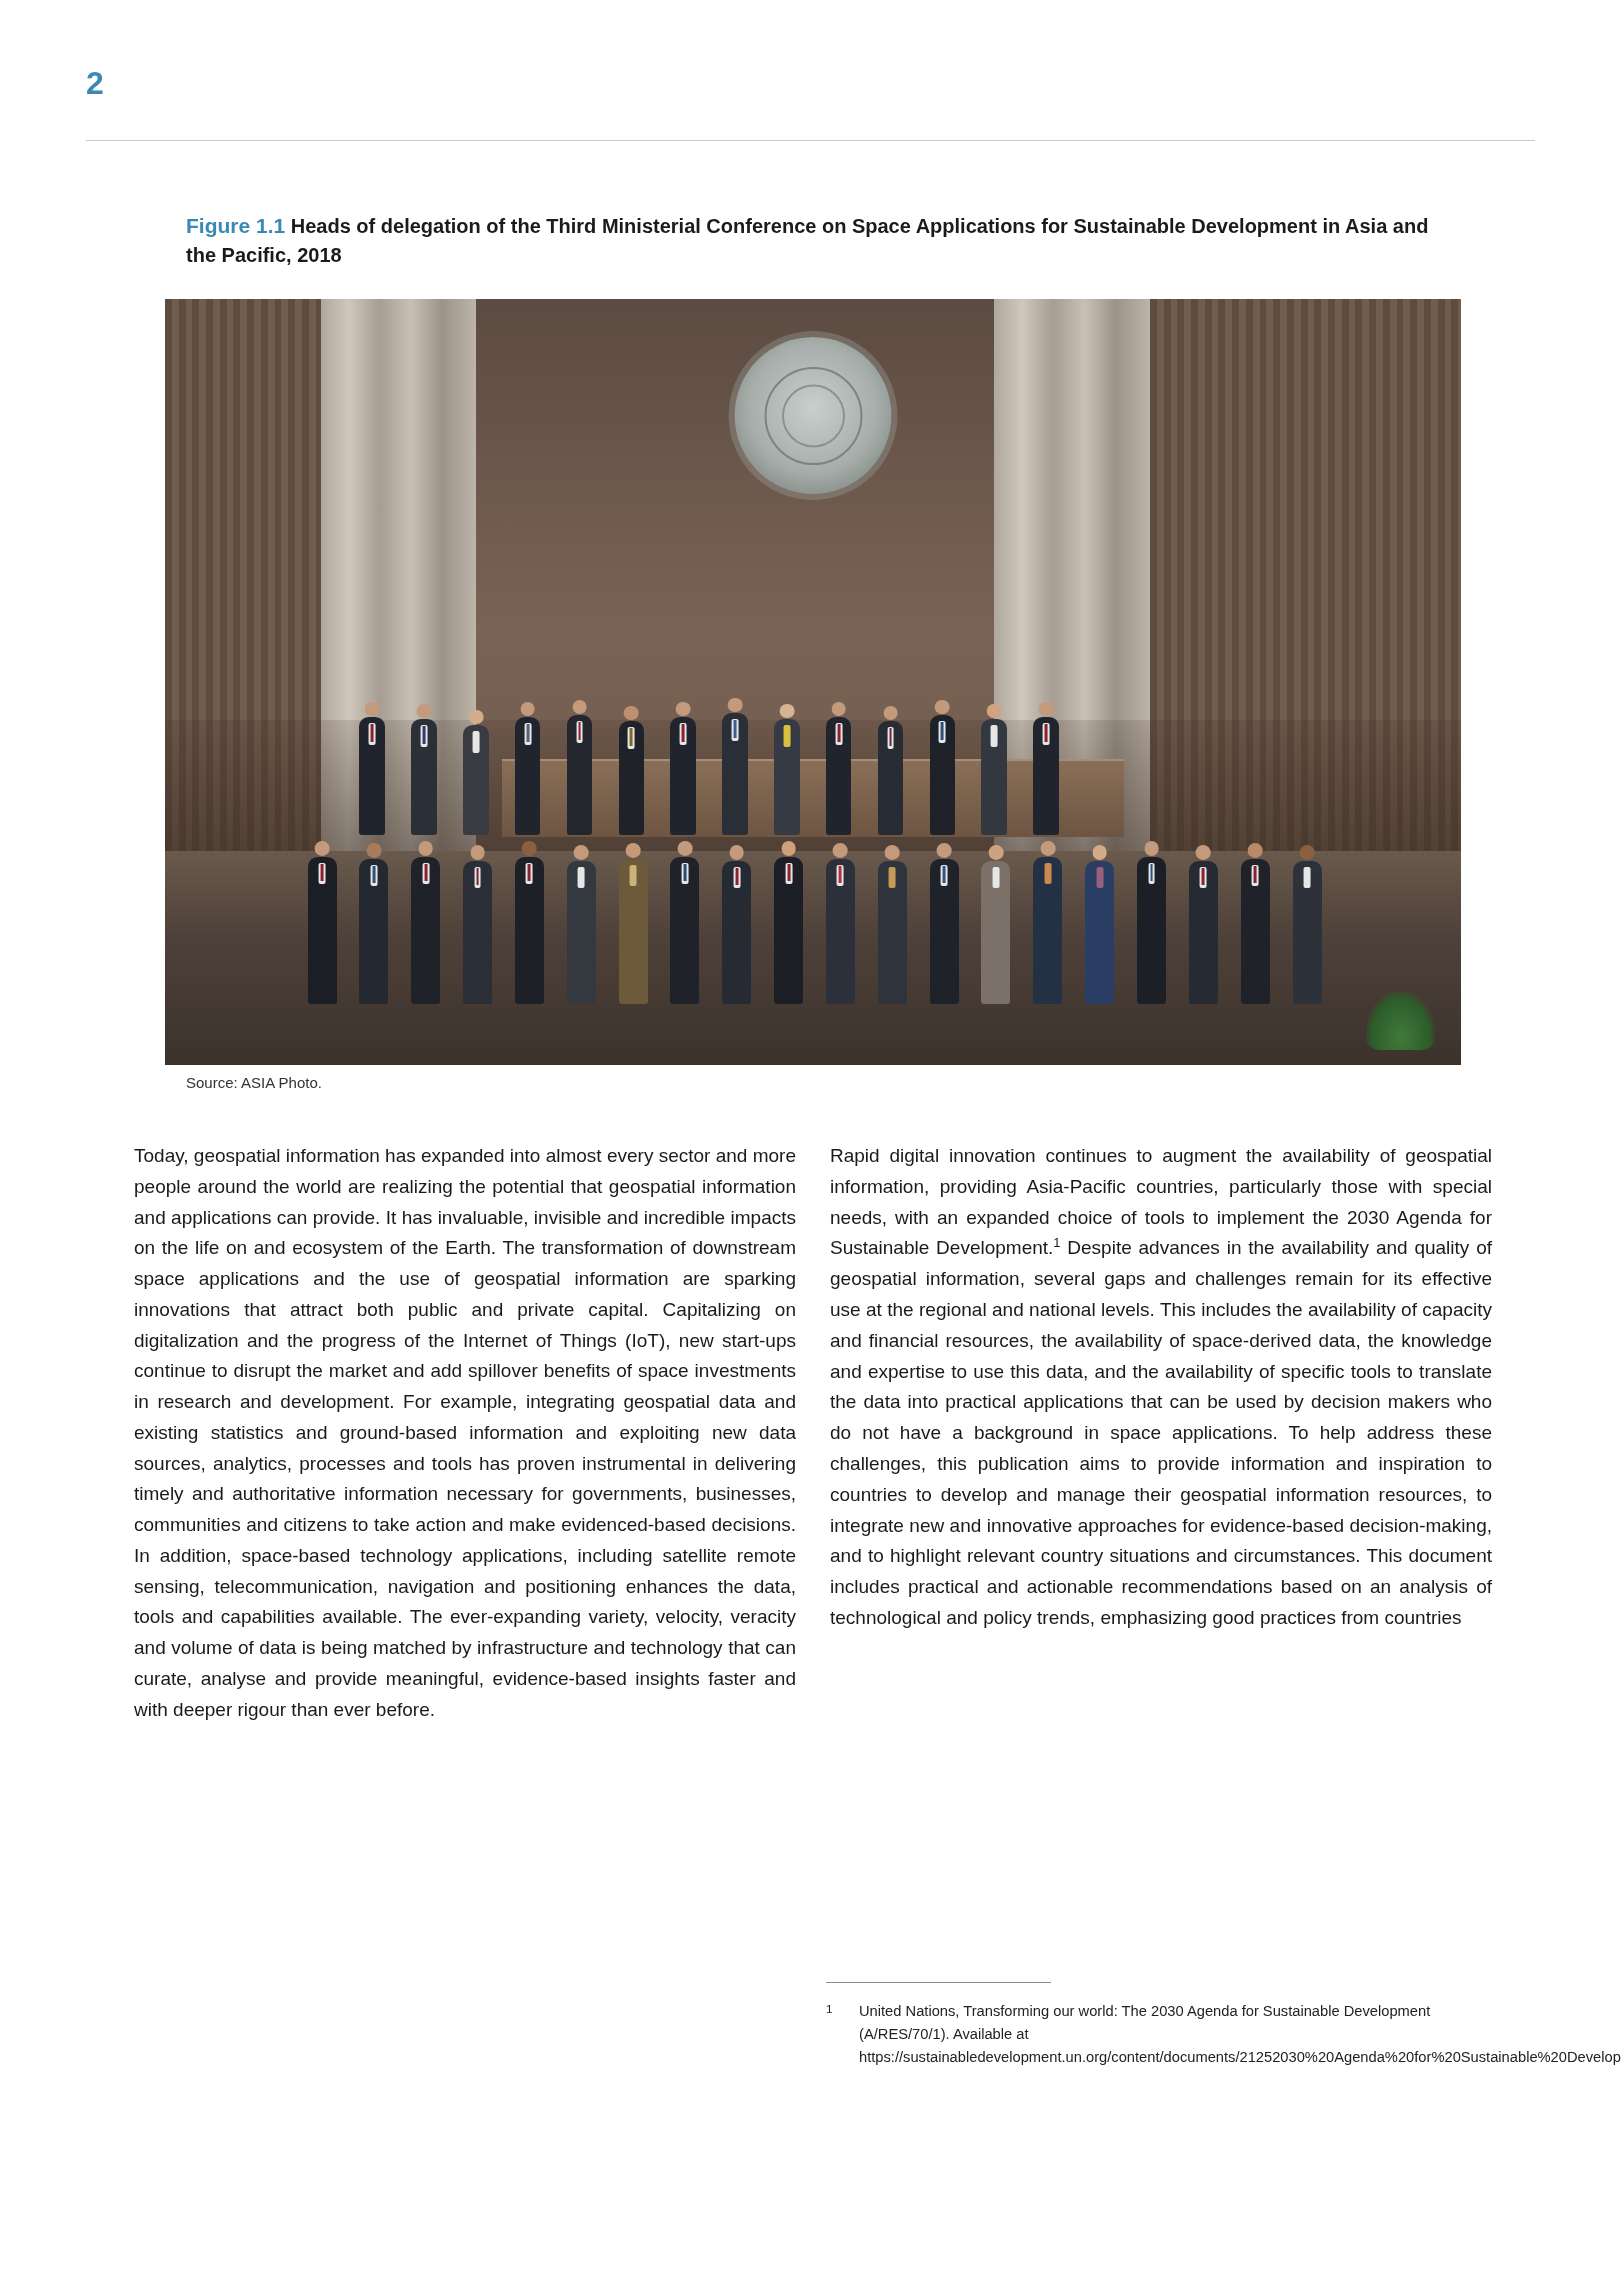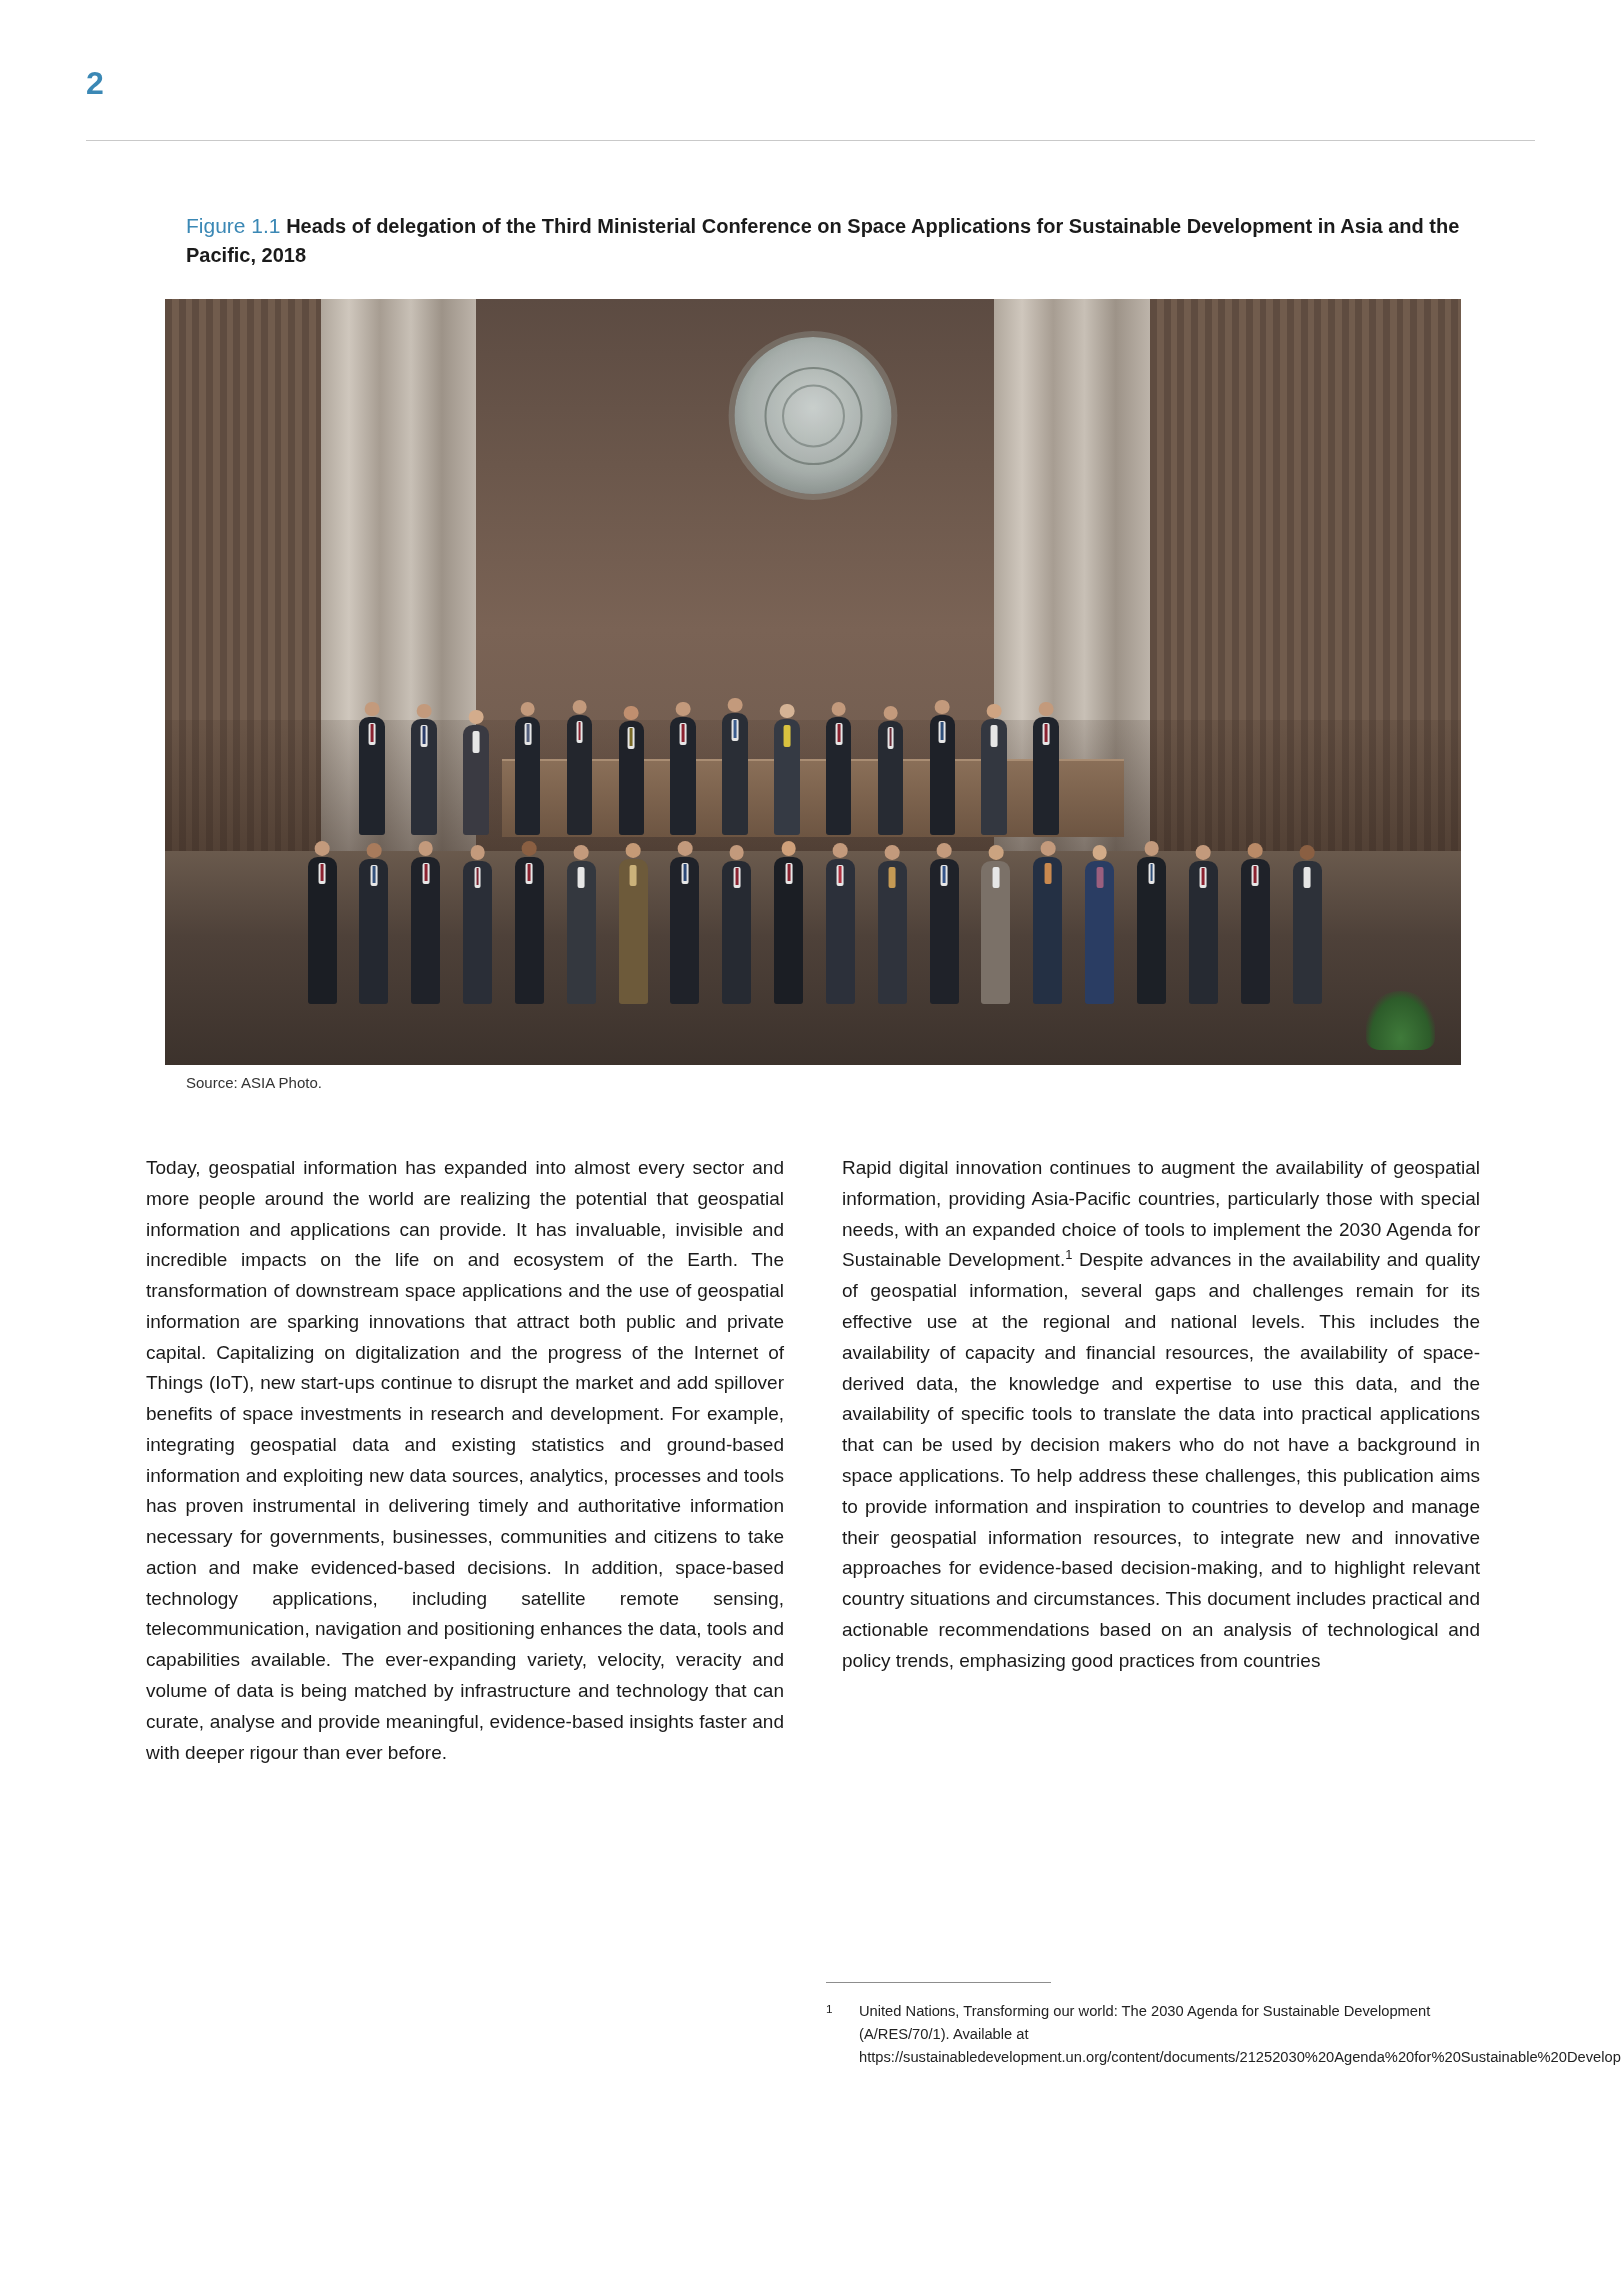--- a/index.html
+++ b/index.html
@@ -56,21 +56,21 @@
     left: 186px;
     top: 211px;
     width: 1274px;
     font-size: 20px;
     font-weight: bold;
     color: #1b1b1b;
     line-height: 1.45;
   }
   .figure-caption .fig-label {
     color: #3b88b5;
-    font-weight: normal;
+    font-weight: bold;
     font-size: 21px;
   }
 
   .figure-box {
     position: absolute;
     left: 165px;
     top: 299px;
     width: 1296px;
     height: 766px;
     overflow: hidden;
@@ -216,21 +216,21 @@
     position: absolute;
     top: 1137px;
     width: 670px;
     font-size: 19px;
     line-height: 1.62;
     color: #1a1a1a;
     text-align: justify;
   }
   .col.left { left: 130px; }
   .col.right { left: 826px; }
-  .col p { margin: 16px; }
+  .col p { margin: 4px; }
 
   .footnote-rule {
     position: absolute;
     left: 826px;
     top: 1982px;
     width: 225px;
     height: 1px;
     background: #8d8d8d;
   }
   .footnote {

